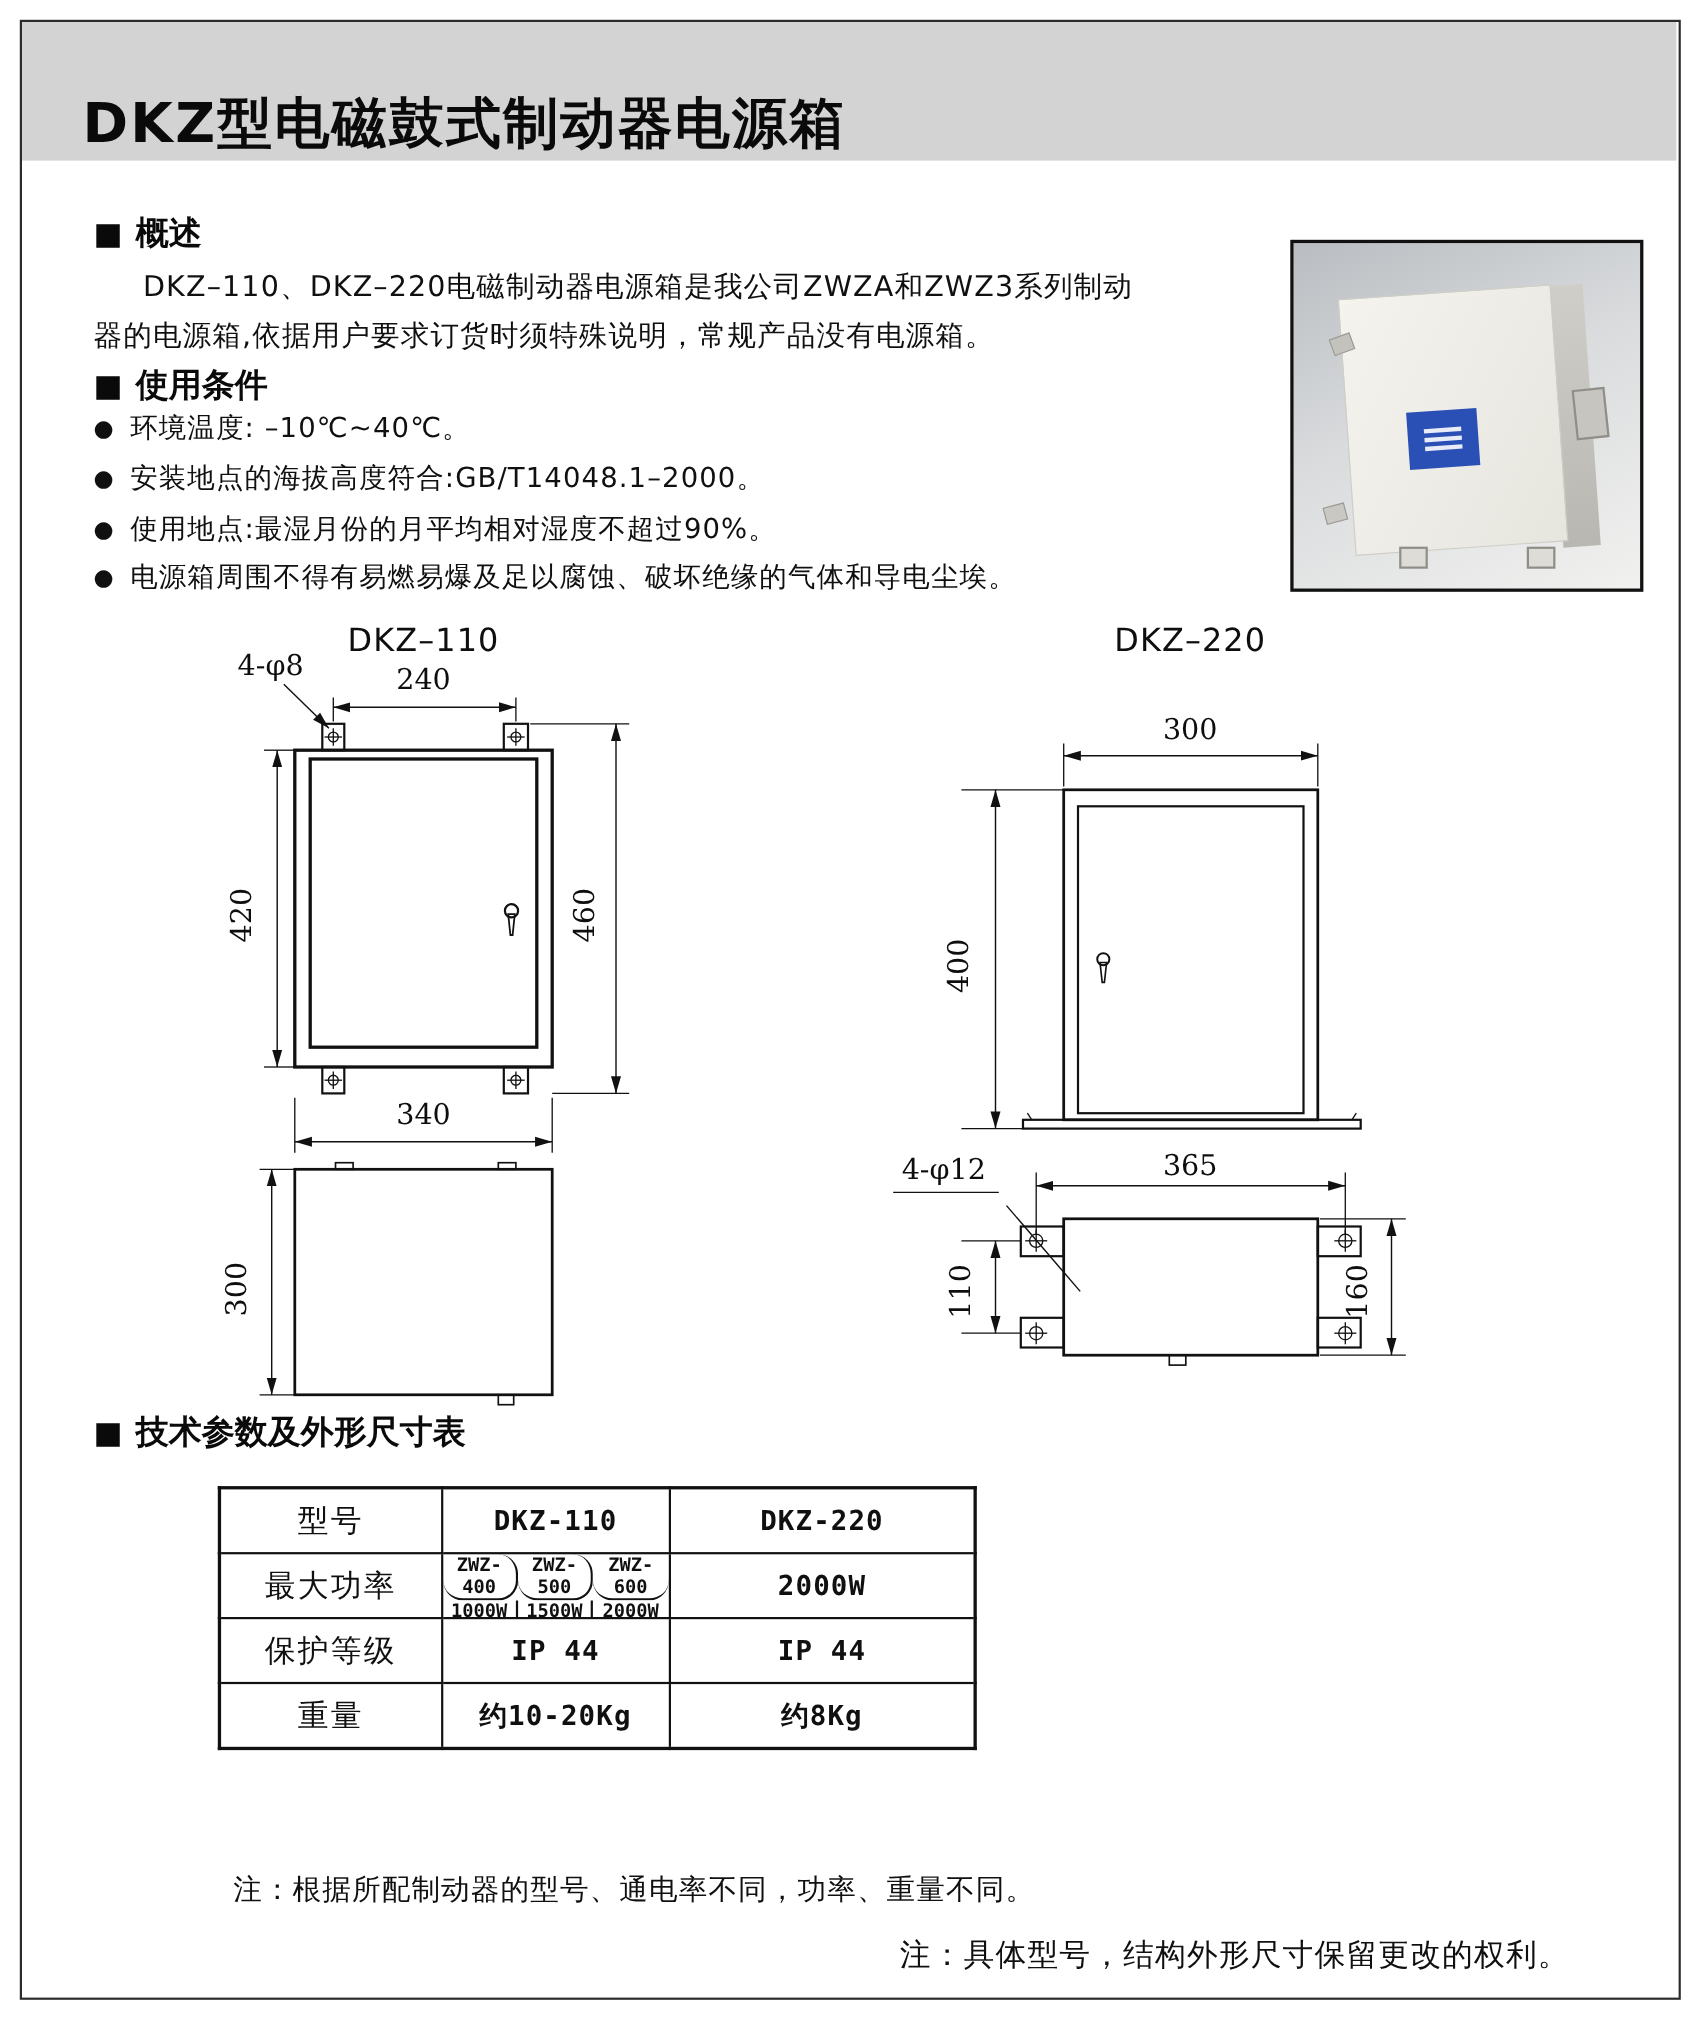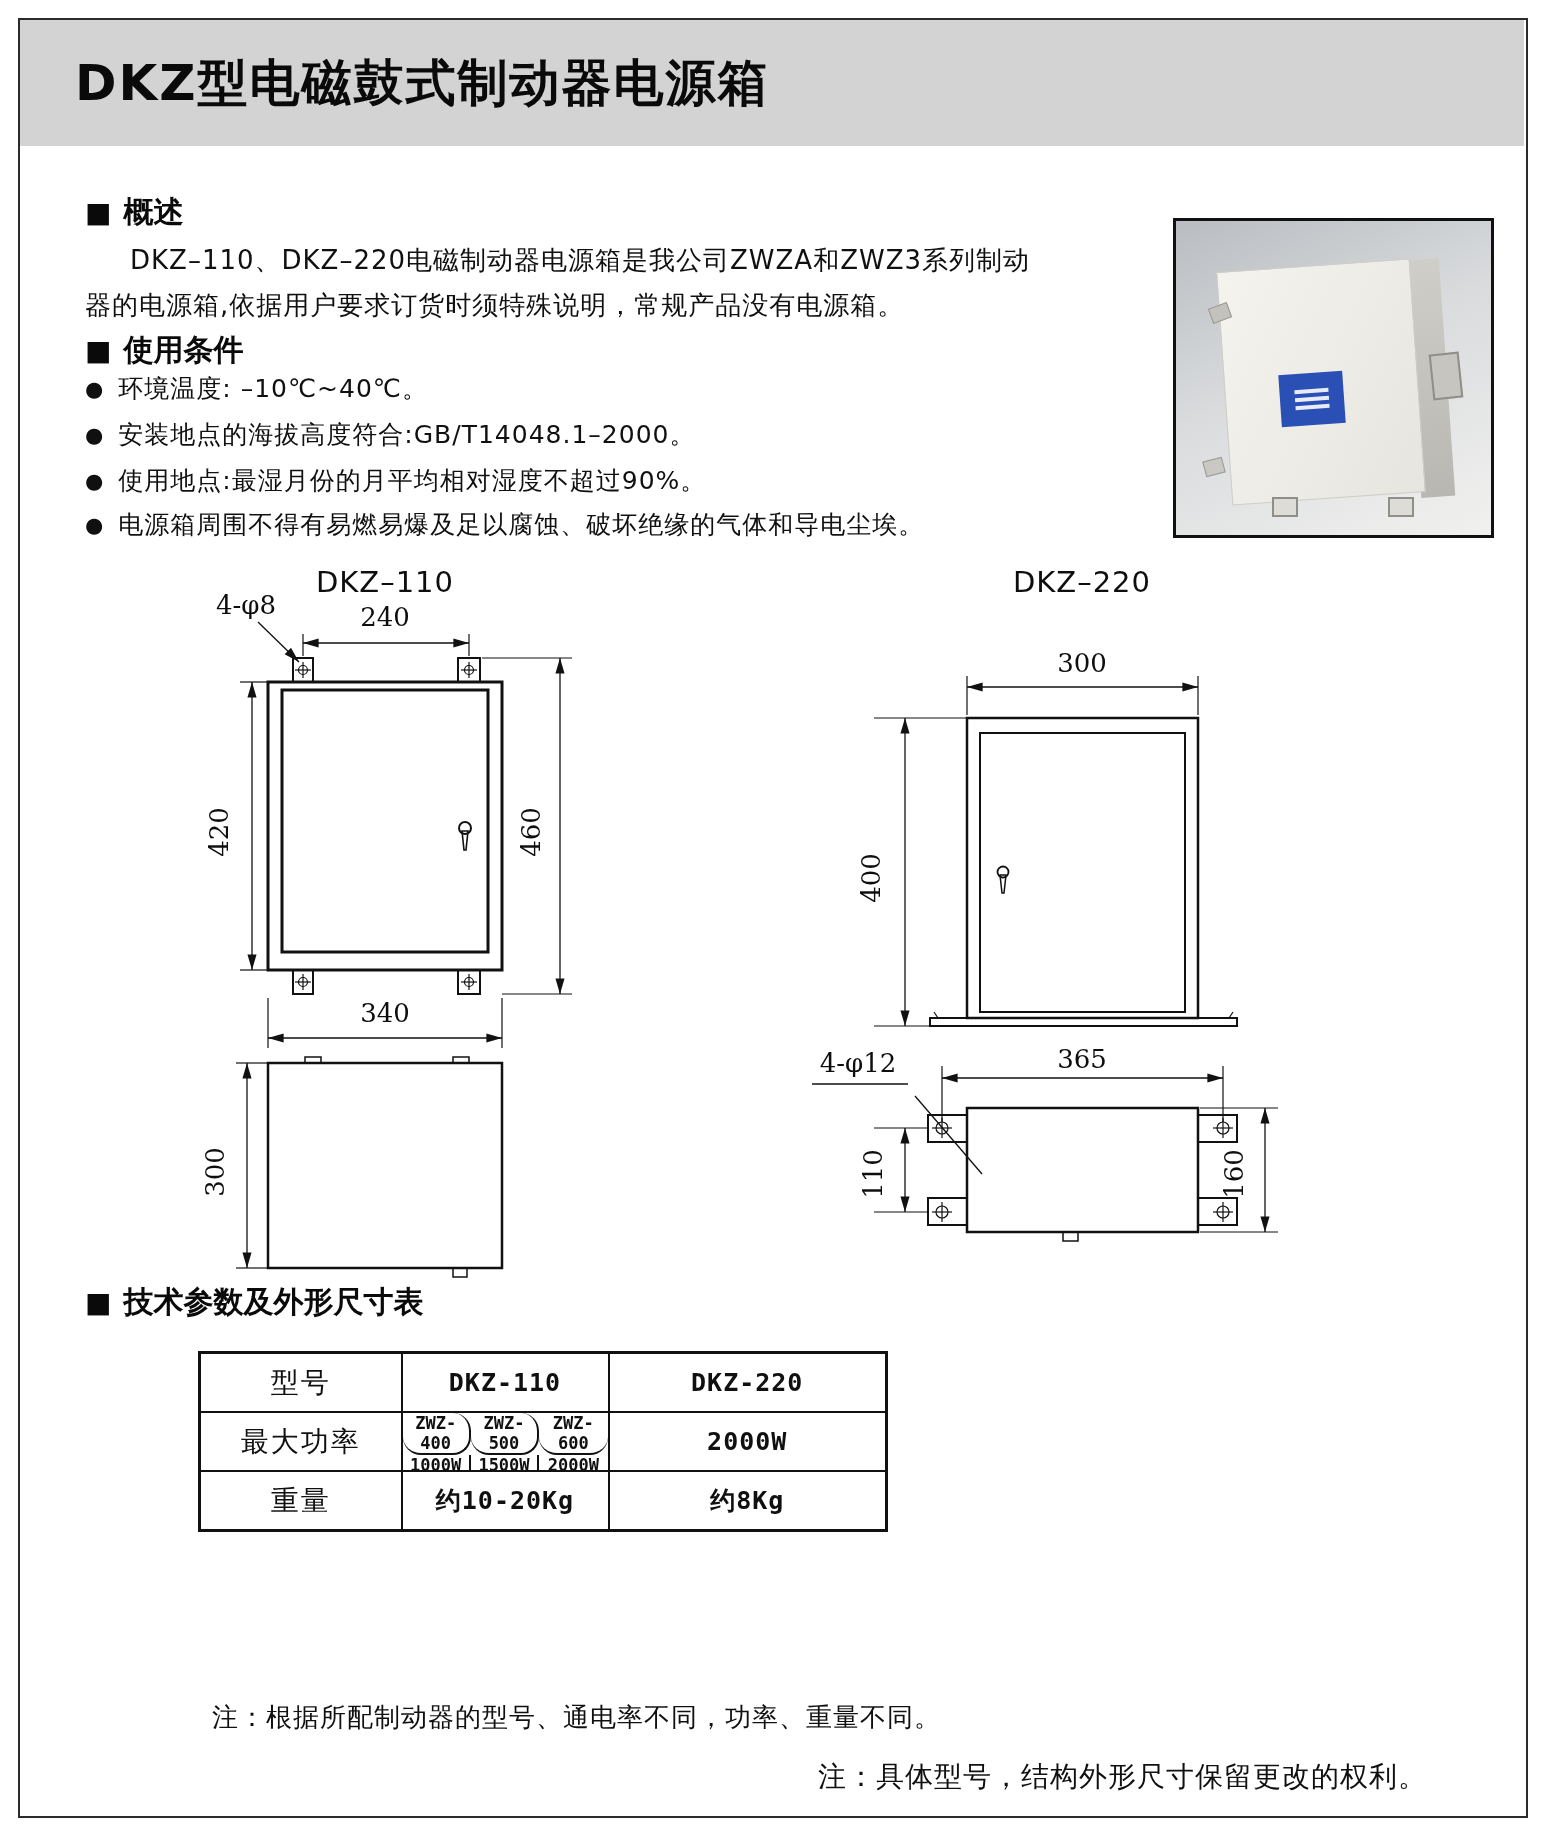--- a/index.html
+++ b/index.html
@@ -2,21 +2,21 @@
 <html><head>
 <meta charset="utf-8">
 <style>
   html,body{margin:0;padding:0;background:#ffffff;}
   .canvas{position:relative;width:1546px;height:1836px;background:#ffffff;
           font-family:"DejaVu Sans",sans-serif;color:#101010;overflow:hidden;}
   .page-border{position:absolute;left:18px;top:18px;width:1506px;height:1796px;
                border:2px solid #2b2b2b;}
   
   .band{position:absolute;left:20px;top:20px;width:1504px;height:126px;background:#d3d3d3;
-        display:flex;align-items:center;}
+        display:flex;align-items:flex-end;}
   .band .t{margin-left:55px;font-size:50px;font-weight:bold;letter-spacing:2px;color:#0a0a0a;}
   
   .sec{position:absolute;font-size:30px;font-weight:bold;color:#0a0a0a;display:flex;align-items:center;}
   .sec .sq{font-size:28px;margin-right:12px;}
   .para{position:absolute;font-size:26px;letter-spacing:1px;}
   .bullet{position:absolute;left:85px;font-size:25px;letter-spacing:1px;display:flex;align-items:center;}
   .bullet .dot{font-size:21px;margin-right:14px;}
   
   .photo{position:absolute;left:1173px;top:218px;width:315px;height:314px;border:3px solid #111;
          background:linear-gradient(155deg,#b9bdc1 0%,#d9dbdd 45%,#f1f1ef 100%);overflow:hidden;}
@@ -261,20 +261,25 @@
             <div class="pm cr">ZWZ-500</div>
             <div class="pm">ZWZ-600</div>
             <div class="cr">1000W</div>
             <div class="cr">1500W</div>
             <div>2000W</div>
           </div>
         </td>
         <td class="val">2000W</td>
       </tr>
       <tr>
+        <td class="lbl">保护等级</td>
+        <td class="val">IP 44</td>
+        <td class="val">IP 44</td>
+      </tr>
+      <tr>
         <td class="lbl">重量</td>
         <td class="val">约10-20Kg</td>
         <td class="val">约8Kg</td>
       </tr>
     </tbody>
       </table>
   </div>
 
   <div class="note" style="left:212px;top:1700px;">注：根据所配制动器的型号、通电率不同，功率、重量不同。</div>
   <div class="note" style="left:818px;top:1758px;font-size:28px;">注：具体型号，结构外形尺寸保留更改的权利。</div>

